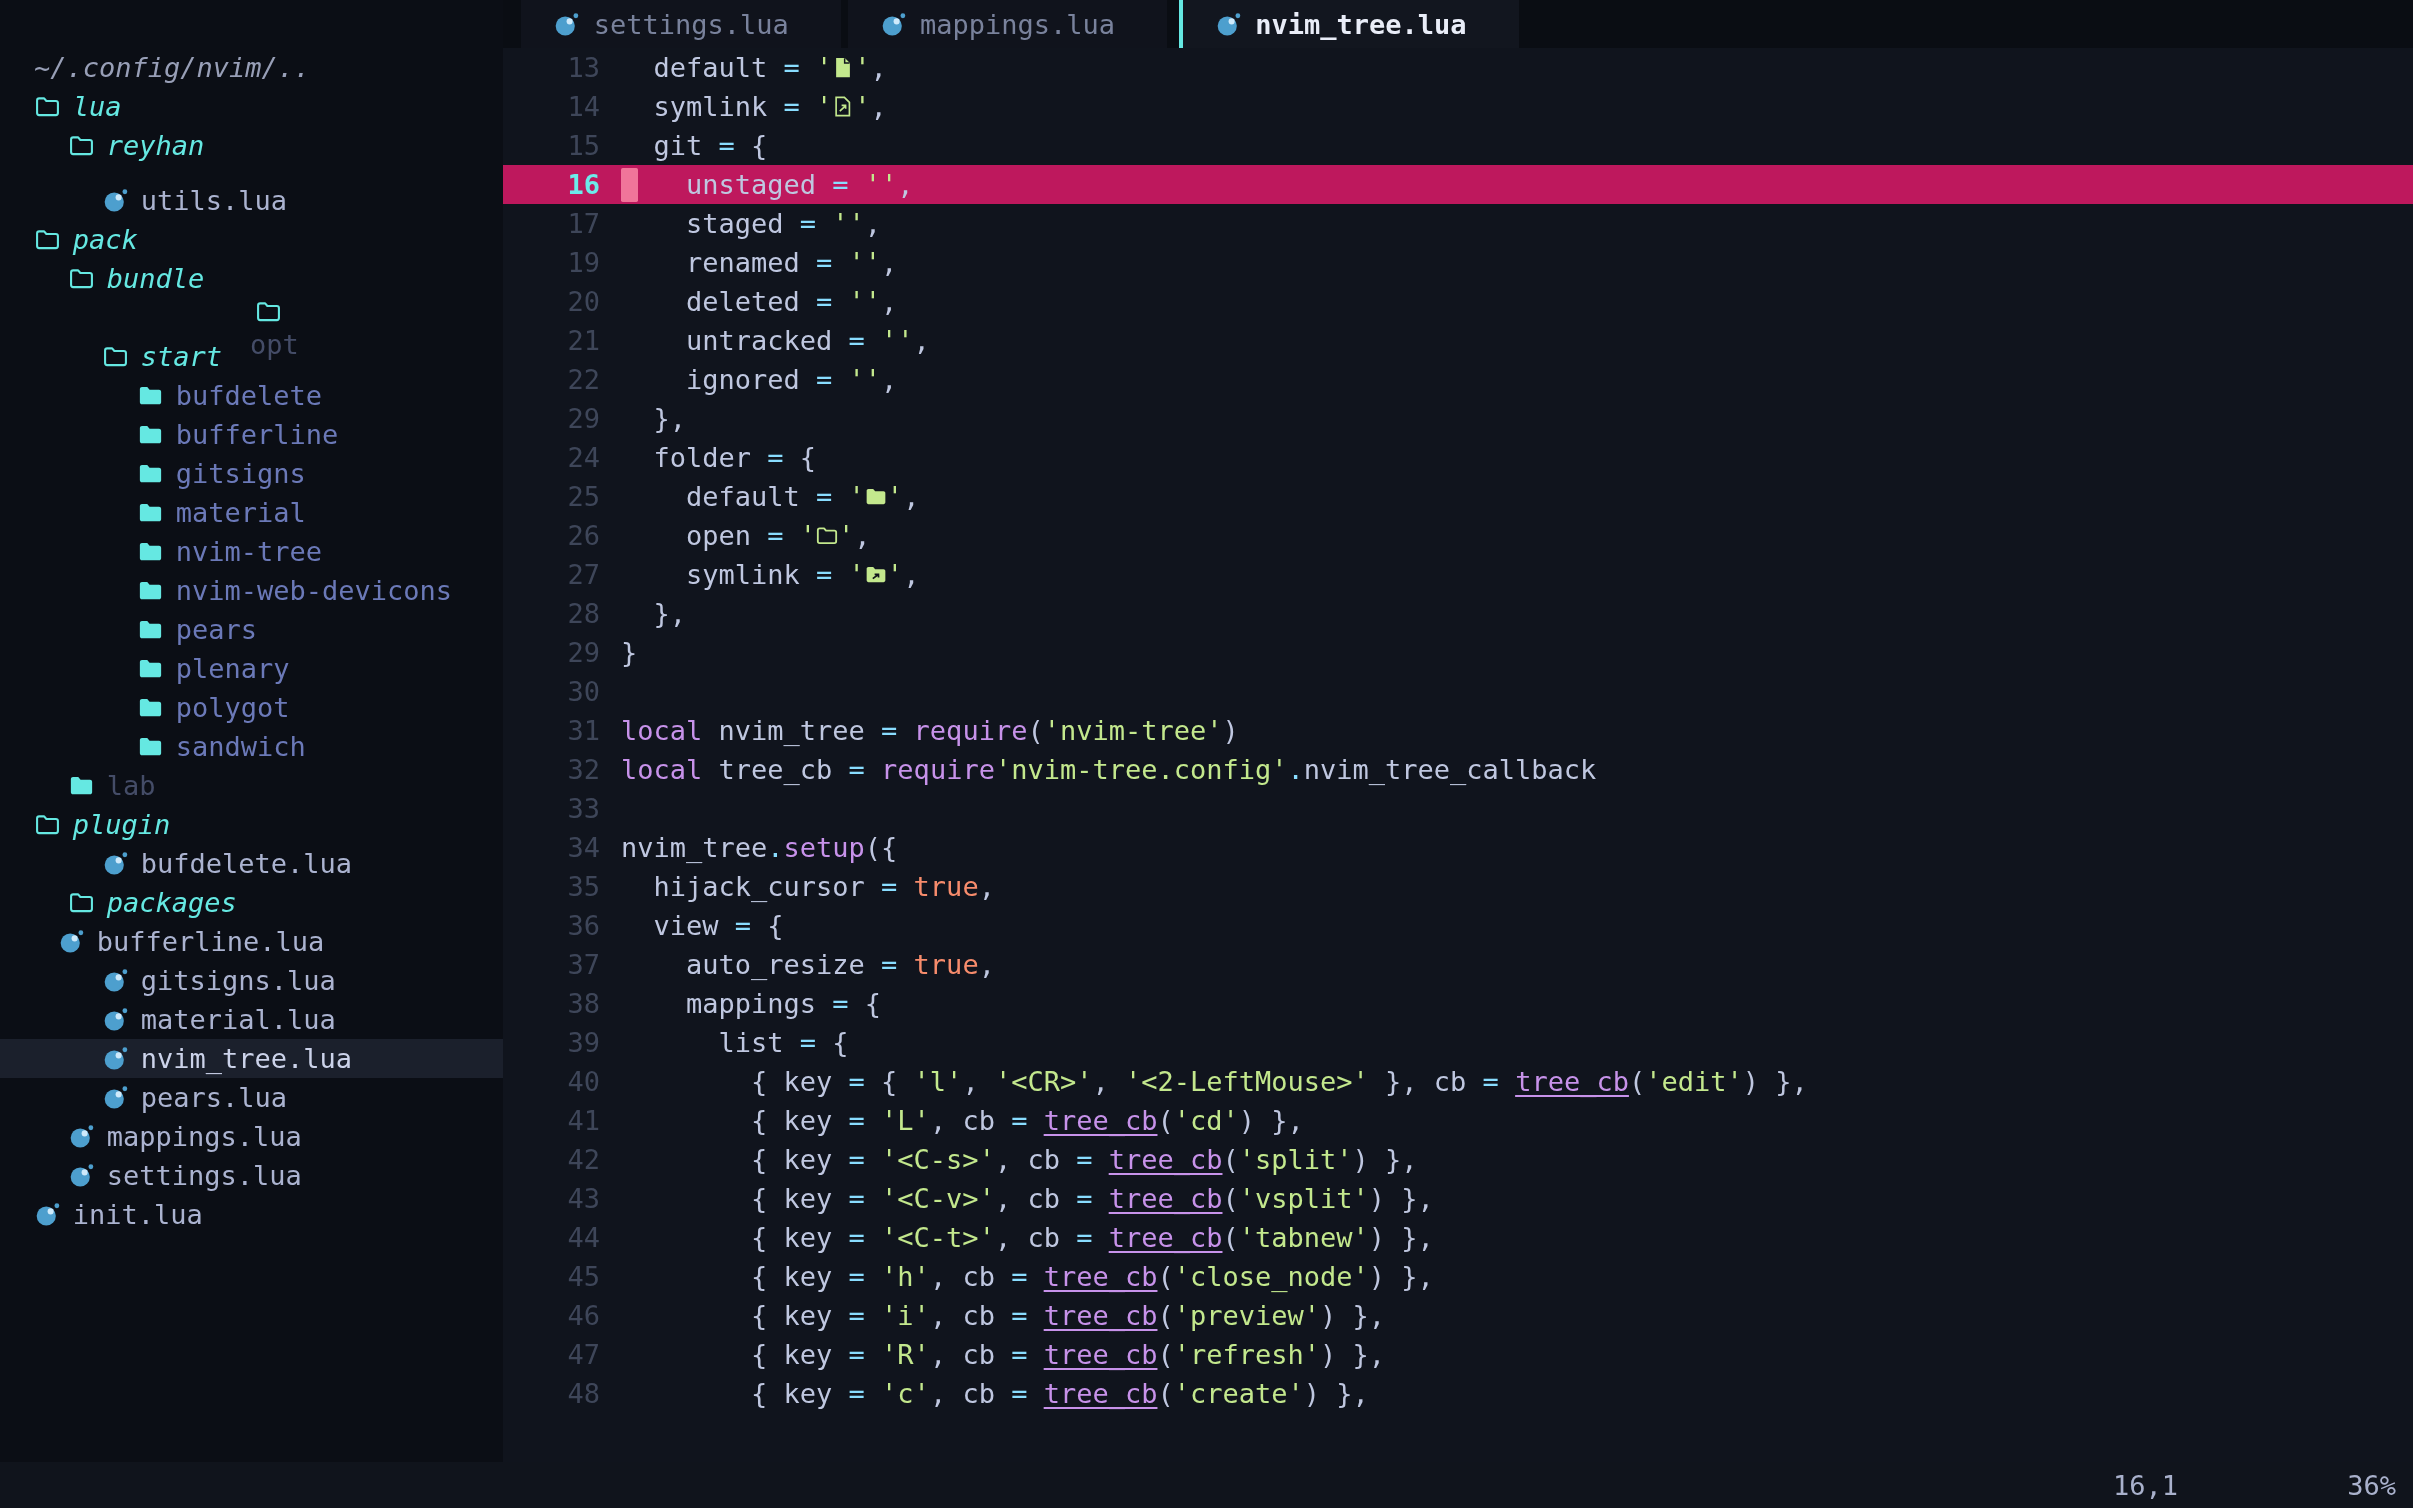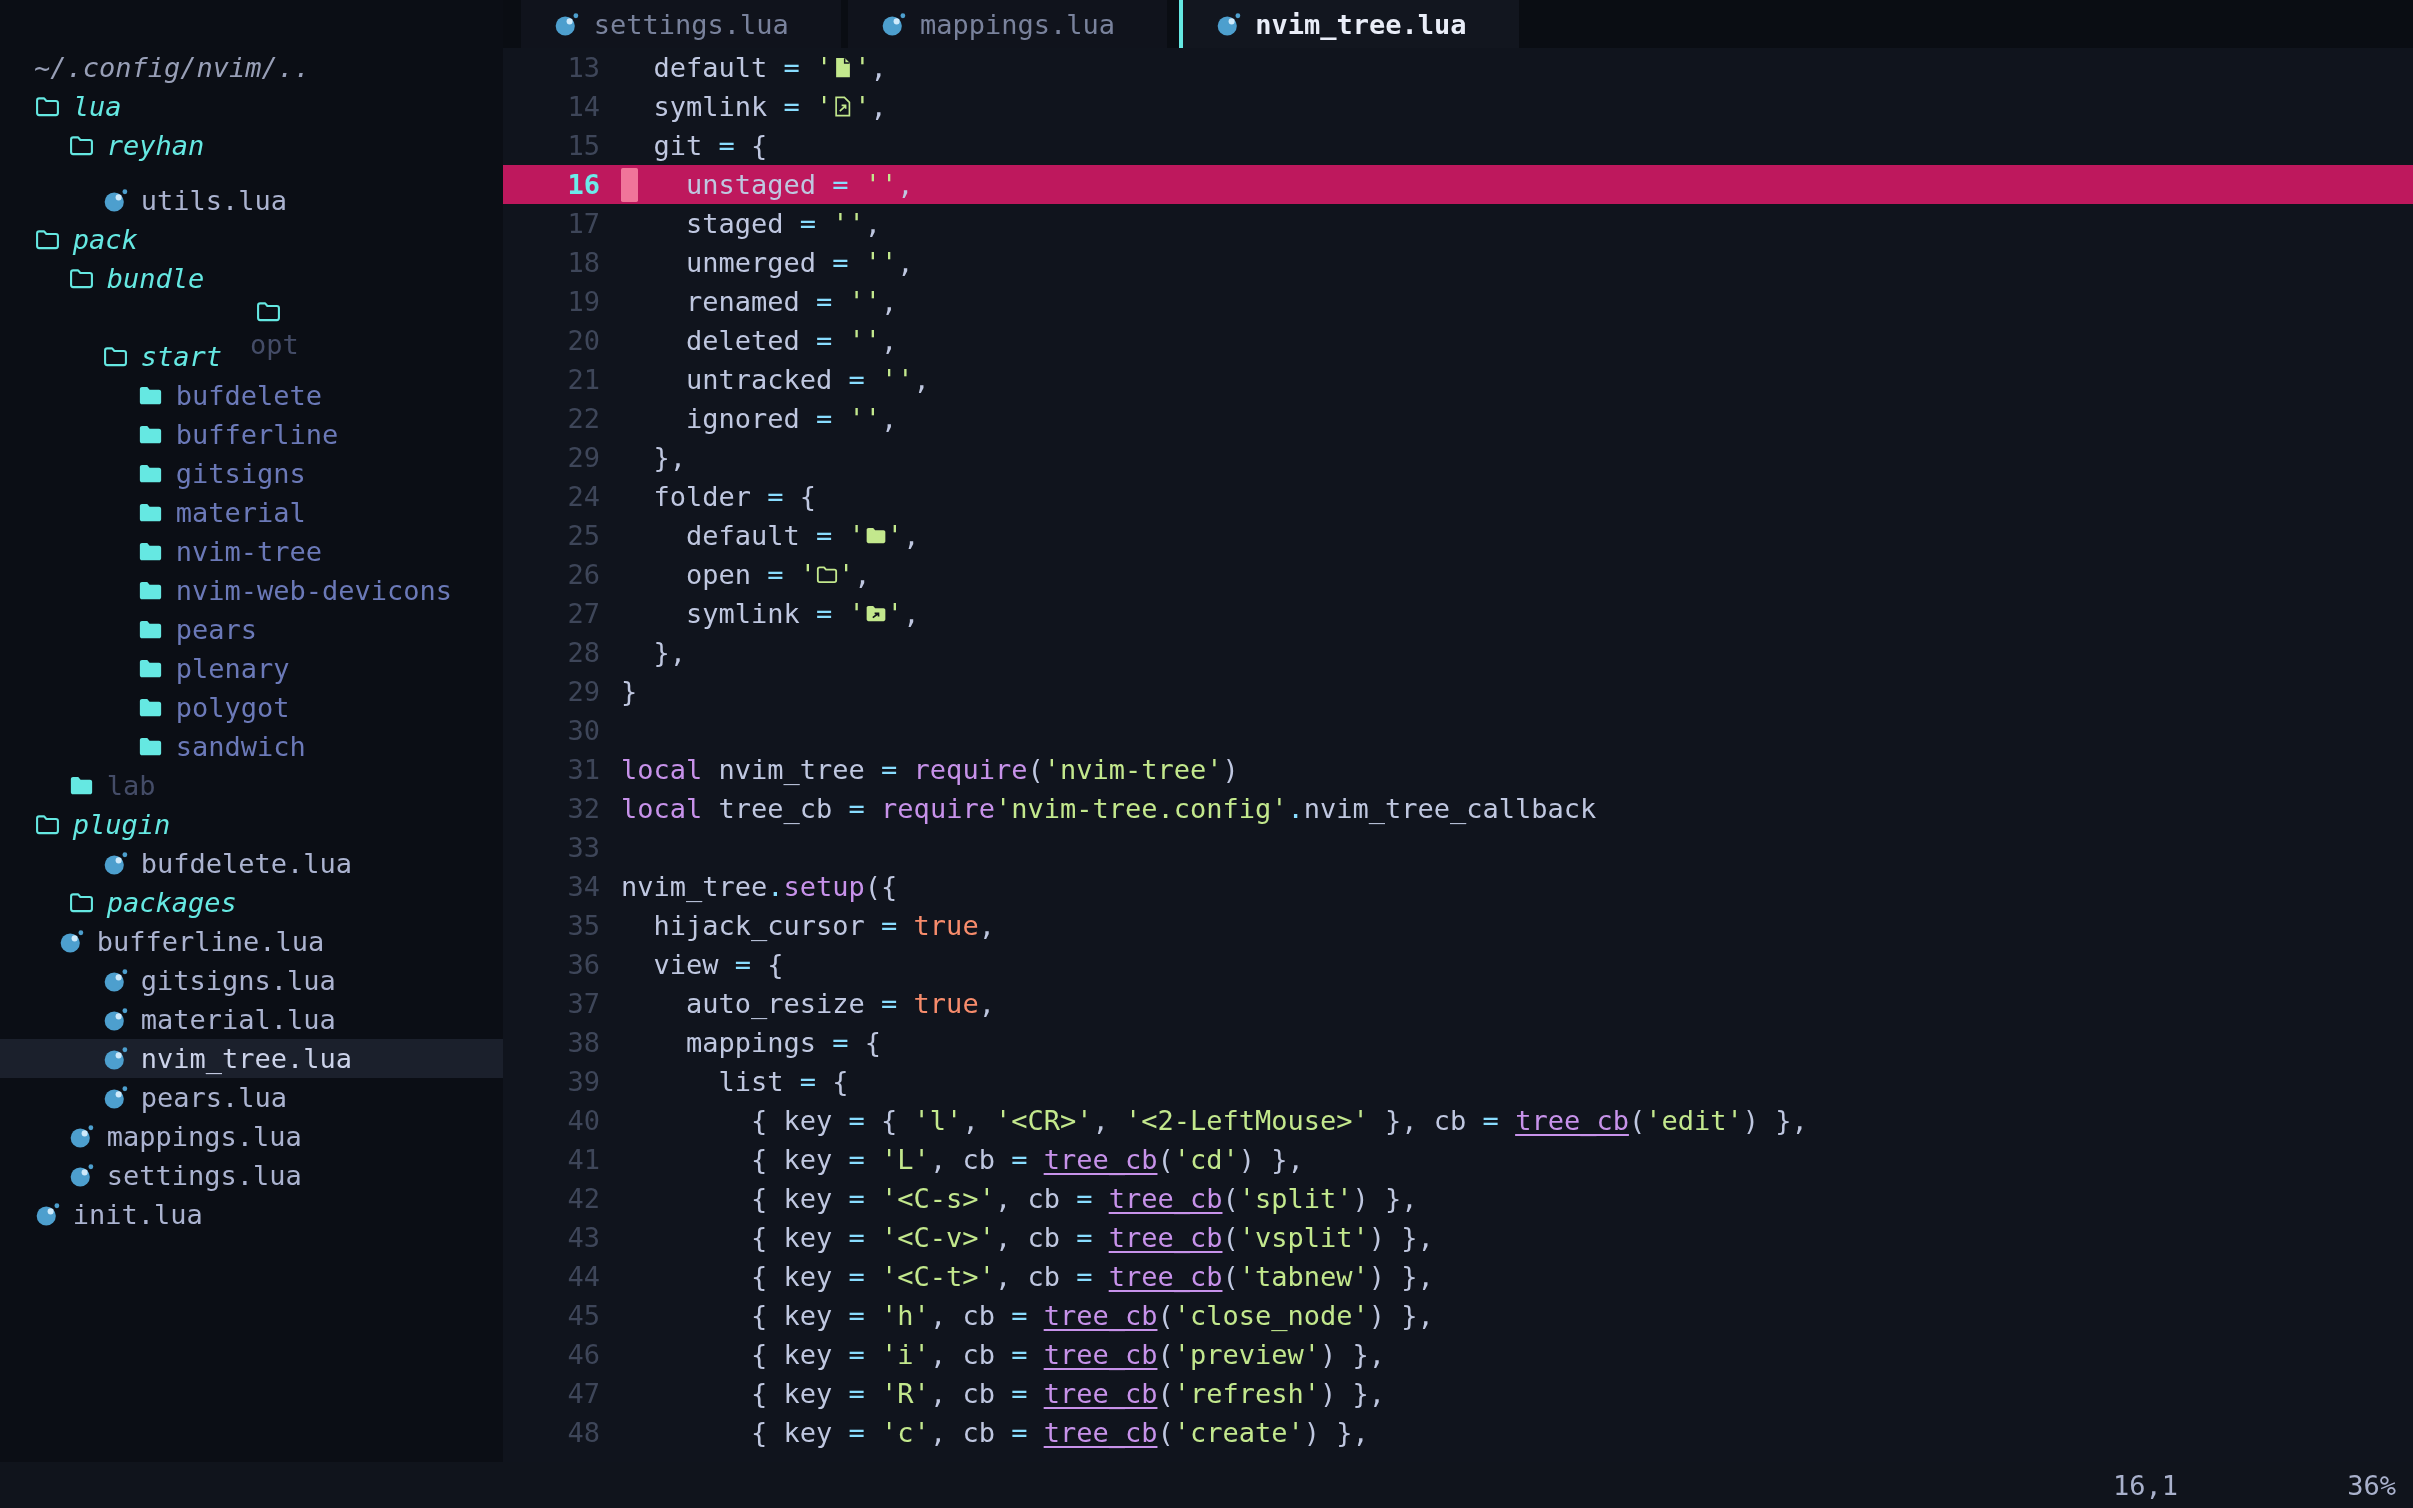--- a/index.html
+++ b/index.html
@@ -202,21 +202,20 @@
                 <path d="M4.5 1.5h9.5l5.5 5.5v15.5H4.5z" fill="currentColor"></path>
                 <path d="M13.8 1.8V7h5.4" fill="none" stroke="#10141d" stroke-width="1.6"></path>
               </svg></span><span class="tk-s">'</span><span class="tk-d">,</span></span></div>
         <div class="row"><span class="lnum">14</span><span class="codetext"><span class="tk-d">  symlink </span><span class="tk-o">= </span><span class="tk-s">'</span><span class="code-icon" style="color: rgb(195, 232, 141);"><svg viewBox="0 0 24 24">
                 <path d="M4.5 2h9l5.5 5.5V22H4.5z" fill="none" stroke="currentColor" stroke-width="1.8"></path>
                 <path d="M8.5 17l6.5-6M10.5 10.8l4.3-.1.1 3.8" fill="none" stroke="currentColor" stroke-width="1.8"></path>
               </svg></span><span class="tk-s">'</span><span class="tk-d">,</span></span></div>
         <div class="row"><span class="lnum">15</span><span class="codetext"><span class="tk-d">  git </span><span class="tk-o">= </span><span class="tk-d">{</span></span></div>
         <div class="row cursorline"><span class="lnum">16</span><span class="cursor"></span><span class="codetext"><span class="tk-d">    unstaged </span><span class="tk-o">= </span><span class="tk-s">''</span><span class="tk-d">,</span></span></div>
         <div class="row"><span class="lnum">17</span><span class="codetext"><span class="tk-d">    staged </span><span class="tk-o">= </span><span class="tk-s">''</span><span class="tk-d">,</span></span></div>
-        <div class="row"><span class="lnum">18</span><span class="codetext"><span class="tk-d">    unmerged </span><span class="tk-o">= </span><span class="tk-s">''</span><span class="tk-d">,</span></span></div>
         <div class="row"><span class="lnum">19</span><span class="codetext"><span class="tk-d">    renamed </span><span class="tk-o">= </span><span class="tk-s">''</span><span class="tk-d">,</span></span></div>
         <div class="row"><span class="lnum">20</span><span class="codetext"><span class="tk-d">    deleted </span><span class="tk-o">= </span><span class="tk-s">''</span><span class="tk-d">,</span></span></div>
         <div class="row"><span class="lnum">21</span><span class="codetext"><span class="tk-d">    untracked </span><span class="tk-o">= </span><span class="tk-s">''</span><span class="tk-d">,</span></span></div>
         <div class="row"><span class="lnum">22</span><span class="codetext"><span class="tk-d">    ignored </span><span class="tk-o">= </span><span class="tk-s">''</span><span class="tk-d">,</span></span></div>
         <div class="row"><span class="lnum">29</span><span class="codetext"><span class="tk-d">  },</span></span></div>
         <div class="row"><span class="lnum">24</span><span class="codetext"><span class="tk-d">  folder </span><span class="tk-o">= </span><span class="tk-d">{</span></span></div>
         <div class="row"><span class="lnum">25</span><span class="codetext"><span class="tk-d">    default </span><span class="tk-o">= </span><span class="tk-s">'</span><span class="code-icon" style="color: rgb(195, 232, 141);"><svg viewBox="0 0 24 24">
                 <path d="M1.8 5.8c0-1.1.9-2 2-2h5.1l2.2 2.6h9.1c1.1 0 2 .9 2 2v10c0 1.1-.9 2-2 2H3.8c-1.1 0-2-.9-2-2z" fill="currentColor"></path>
               </svg></span><span class="tk-s">'</span><span class="tk-d">,</span></span></div>
         <div class="row"><span class="lnum">26</span><span class="codetext"><span class="tk-d">    open </span><span class="tk-o">= </span><span class="tk-s">'</span><span class="code-icon" style="color: rgb(195, 232, 141);"><svg viewBox="0 0 24 24">

